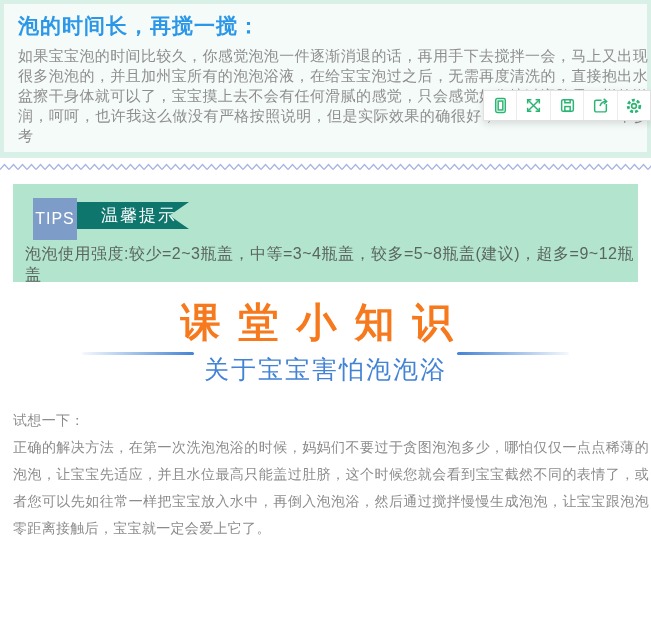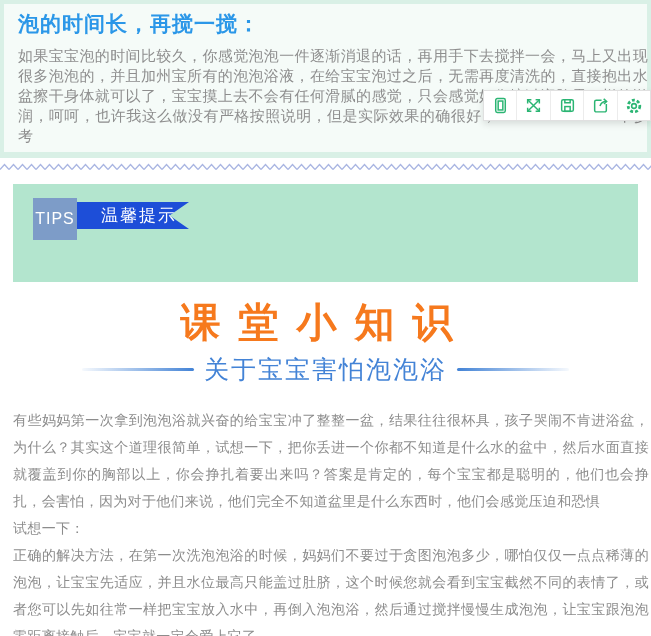--- a/index.html
+++ b/index.html
@@ -11,21 +11,21 @@
 
   
   .top-box {
     width:651px; min-height:150px;
     border:4px solid #d9f0e6; border-bottom-width:6px;
     background:#f5fbf8;
     padding:7px 8px 6px 10px;
   }
   .top-heading {
     font-size:21px; font-weight:bold; color:#2b97e8;
-    letter-spacing:1px; margin:2px 0 7px 4px; line-height:26px;font-family:Liberation Mono, monospace;
+    letter-spacing:1px; margin:2px 0 7px 4px; line-height:26px;
   }
   .top-para {
     font-size:15px; letter-spacing:0.3px; line-height:20px;
     color:#8e8e8e; margin-left:4px; width:630px;
     text-align:justify;
   }
   .covered-gap { display:inline-block; width:120px; height:1px; }
 
   
   .float-toolbar {
@@ -49,38 +49,38 @@
     position:relative; margin:12px 13px 0 13px; width:625px; height:98px;
     background:#b3e5ce;
   }
   .tips-square {
     position:absolute; left:20px; top:14px; width:44px; height:42px;
     background:#7d9cc8; color:#ffffff; z-index:2;
     font-size:16px; letter-spacing:1px; text-align:center; line-height:42px;
   }
   .tips-banner {
     position:absolute; left:26px; top:18px; width:150px; height:27px;
-    background:#1d4ed8; color:#ffffff; z-index:1;
+    background:#0f766e; color:#ffffff; z-index:1;
     clip-path:polygon(0 0,100% 0,87% 50%,100% 100%,0 100%);
     font-size:17px; line-height:27px; letter-spacing:2px;
     padding-left:62px;
   }
   .tips-text {
     position:absolute; left:12px; top:60px;
     font-size:16px; color:#5a6560; letter-spacing:0.5px;
   }
 
   
   .kn-title {
     margin-top:18px; text-align:center;
     font-size:40px; font-weight:bold; color:#f6791d;
     letter-spacing:18px; line-height:44px;
   }
   .kn-subtitle-row {
-    margin-top:8px; display:flex; align-items:center; justify-content:center;
+    margin-top:8px; display:flex; justify-content:center;
     gap:10px; height:34px;
   }
   .kn-subtitle {
     font-size:25px; color:#4383d6; letter-spacing:2px; line-height:34px;
   }
   .line-l, .line-r { width:112px; height:3px; border-radius:2px; }
   .line-l { background:linear-gradient(to right, rgba(67,131,214,0.05), #4383d6); }
   .line-r { background:linear-gradient(to left,  rgba(67,131,214,0.05), #4383d6); }
 
   
@@ -142,26 +142,26 @@
     <pattern id="zz" width="9" height="10" patternUnits="userSpaceOnUse">
       <path d="M0 7.5 L4.5 2.5 L9 7.5" fill="none" stroke="#a9b5e2" stroke-width="1.3"></path>
     </pattern>
   </defs>
   <rect width="651" height="10" fill="url(#zz)"></rect>
 </svg>
 
 <div class="tips-box">
   <div class="tips-banner">温馨提示</div>
   <div class="tips-square">TIPS</div>
+  <div class="tips-text">泡泡使用强度:较少=2~3瓶盖，中等=3~4瓶盖，较多=5~8瓶盖(建议)，超多=9~12瓶盖</div>
 </div>
 
 <div class="kn-title">课堂小知识</div>
 <div class="kn-subtitle-row">
   <span class="line-l"></span>
   <span class="kn-subtitle">关于宝宝害怕泡泡浴</span>
   <span class="line-r"></span>
 </div>
 
 <div class="article">
-  <p>有些妈妈第一次拿到泡泡浴就兴奋的给宝宝冲了整整一盆，结果往往很杯具，孩子哭闹不肯进浴盆，为什么？其实这个道理很简单，试想一下，把你丢进一个你都不知道是什么水的盆中，然后水面直接就覆盖到你的胸部以上，你会挣扎着要出来吗？答案是肯定的，每个宝宝都是聪明的，他们也会挣扎，会害怕，因为对于他们来说，他们完全不知道盆里是什么东西时，他们会感觉压迫和恐惧</p>
   <p>试想一下：</p>
   <p>正确的解决方法，在第一次洗泡泡浴的时候，妈妈们不要过于贪图泡泡多少，哪怕仅仅一点点稀薄的泡泡，让宝宝先适应，并且水位最高只能盖过肚脐，这个时候您就会看到宝宝截然不同的表情了，或者您可以先如往常一样把宝宝放入水中，再倒入泡泡浴，然后通过搅拌慢慢生成泡泡，让宝宝跟泡泡零距离接触后，宝宝就一定会爱上它了。</p>
 </div>
 
 </body></html>

